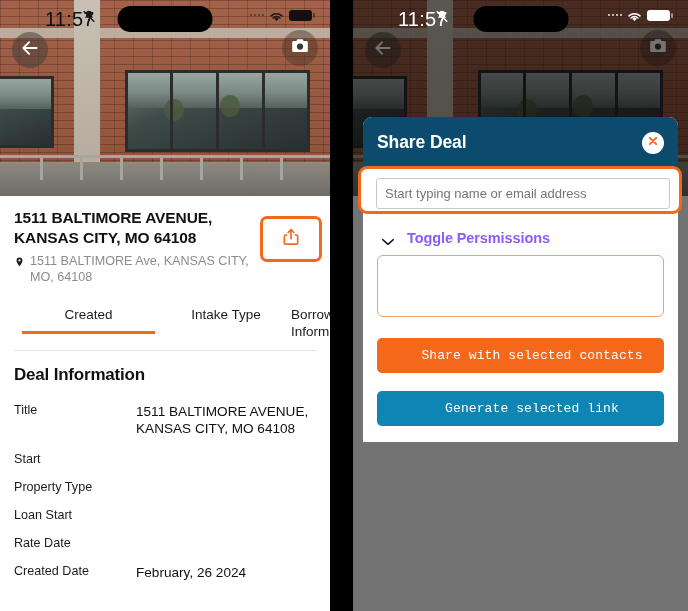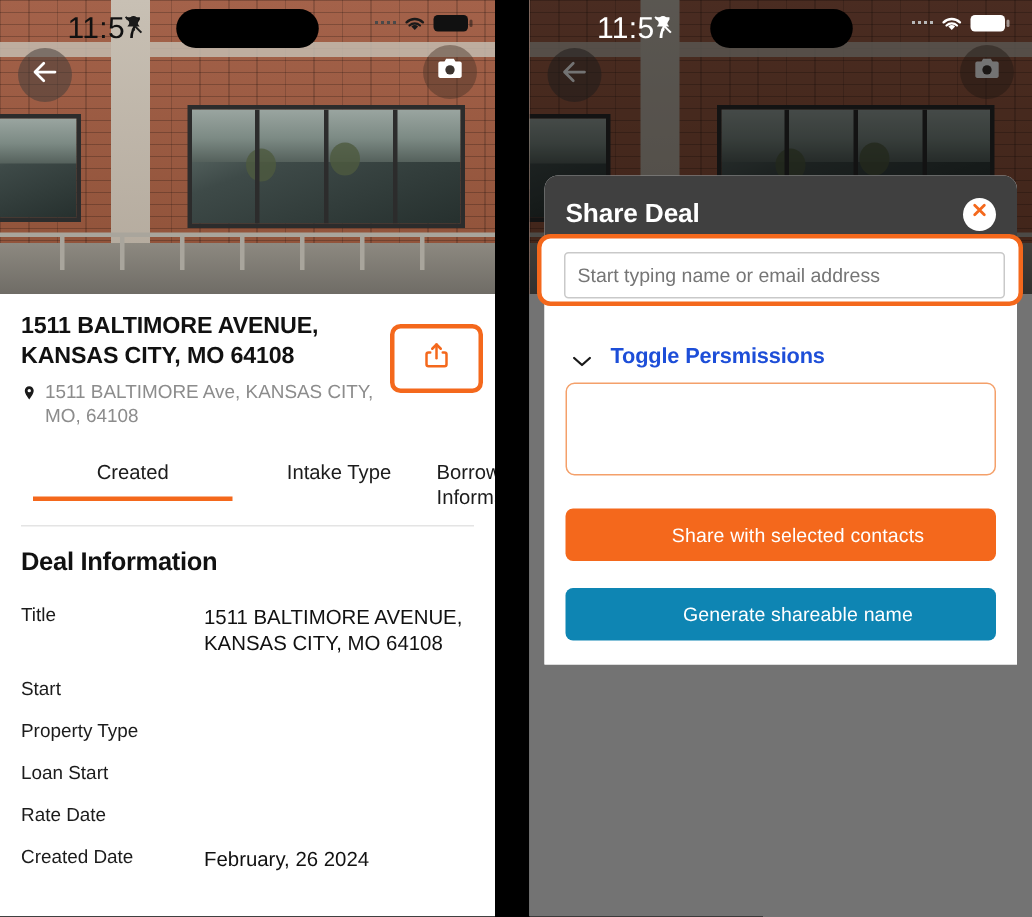--- a/index.html
+++ b/index.html
@@ -216,35 +216,35 @@
 
   
   .modal {
     position: absolute; z-index: 9;
     left: 10px; top: 117px; width: 315px;
     background: #fff;
     border-radius: 9px 9px 0 0;
     overflow: visible;
   }
   .modal-head {
-    background: #404040;
+    background: #0c4a6e;
     border-radius: 9px 9px 0 0;
     height: 51px;
     display: flex; align-items: center; justify-content: space-between;
     padding: 0 14px;
   }
   .modal-title {
     color: #fff; font-size: 17.5px; font-weight: bold; letter-spacing: -.1px;
   }
   .close-btn {
     width: 22px; height: 22px; border-radius: 50%;
     background: #fff; display: flex; align-items: center; justify-content: center;
   }
   .highlight-row {
-    position: absolute; left: -5px; top: 39px; width: 324px; height: 48px;
+    position: absolute; left: -5px; top: 49px; width: 324px; height: 48px;
     border: 3px solid #f4681c; border-radius: 9px;
     box-sizing: border-box; background: #fff; z-index: 2;
   }
   .contact-input {
     position: absolute; left: 15px; top: 9px; width: 294px; height: 31px;
     border: 1px solid #c9c9c9; border-radius: 3px;
     box-sizing: border-box; background: #fff;
     font-family: "Liberation Sans", sans-serif;
     font-size: 13px; color: #9a9a9a;
     padding: 0 8px;
@@ -252,37 +252,37 @@
   }
   .modal-body {
     padding: 62px 14px 16px 14px; background: #fff;
   }
   .toggle-perm {
     display: flex; align-items: center; gap: 12px;
     margin: 0 0 2px 4px;
   }
   .chev { width: 14px; height: 10px; }
   .toggle-perm .tp-label {
-    font-size: 14.5px; font-weight: bold; color: #1d4ed8; letter-spacing: -.1px;
+    font-size: 14.5px; font-weight: bold; color: #8b5cf6; letter-spacing: -.1px;
   }
   .msg-label {
     margin-top: 22px; font-size: 12.8px; color: #1c1c1c;
   }
   .msg-area {
     margin-top: 7px; width: 100%; height: 62px; box-sizing: border-box;
     border: 1px solid #f4a06a; border-radius: 6px;
     background: #fff; resize: none; outline: none;
     font-family: "Liberation Sans", sans-serif; font-size: 13px;
     padding: 6px 8px;
   }
   .btn {
     margin-top: 17px; width: 100%; height: 35px;
     border: none; border-radius: 5px;
     color: #fff; font-size: 13px; letter-spacing: .1px;
-    font-family: Liberation Sans, sans-serif;
+    font-family: Liberation Mono, monospace;
     display: flex; align-items: center; justify-content: center;
     cursor: pointer;
     padding-left: 29px;
   }
   .btn-share { background: #f4681c; }
   .btn-link  { background: #0e85b3; margin-top: 18px; }
 </style>
 </head>
 <body>
 
@@ -523,17 +523,17 @@
             <svg viewBox="0 0 24 14" width="14" height="10">
               <path d="M3 3 L12 11 L21 3" stroke="#1a1a1a" stroke-width="2.6" fill="none" stroke-linecap="round" stroke-linejoin="round"></path>
             </svg>
           </span>
           <span class="tp-label">Toggle Persmissions</span>
         </div>
 
         <textarea class="msg-area" style=""></textarea>
 
         <button class="btn btn-share">Share with selected contacts</button>
-        <button class="btn btn-link">Generate shareable name</button>
+        <button class="btn btn-link">Generate selected link</button>
       </div>
     </div>
   </div>
 </div>
 
 </body></html>

